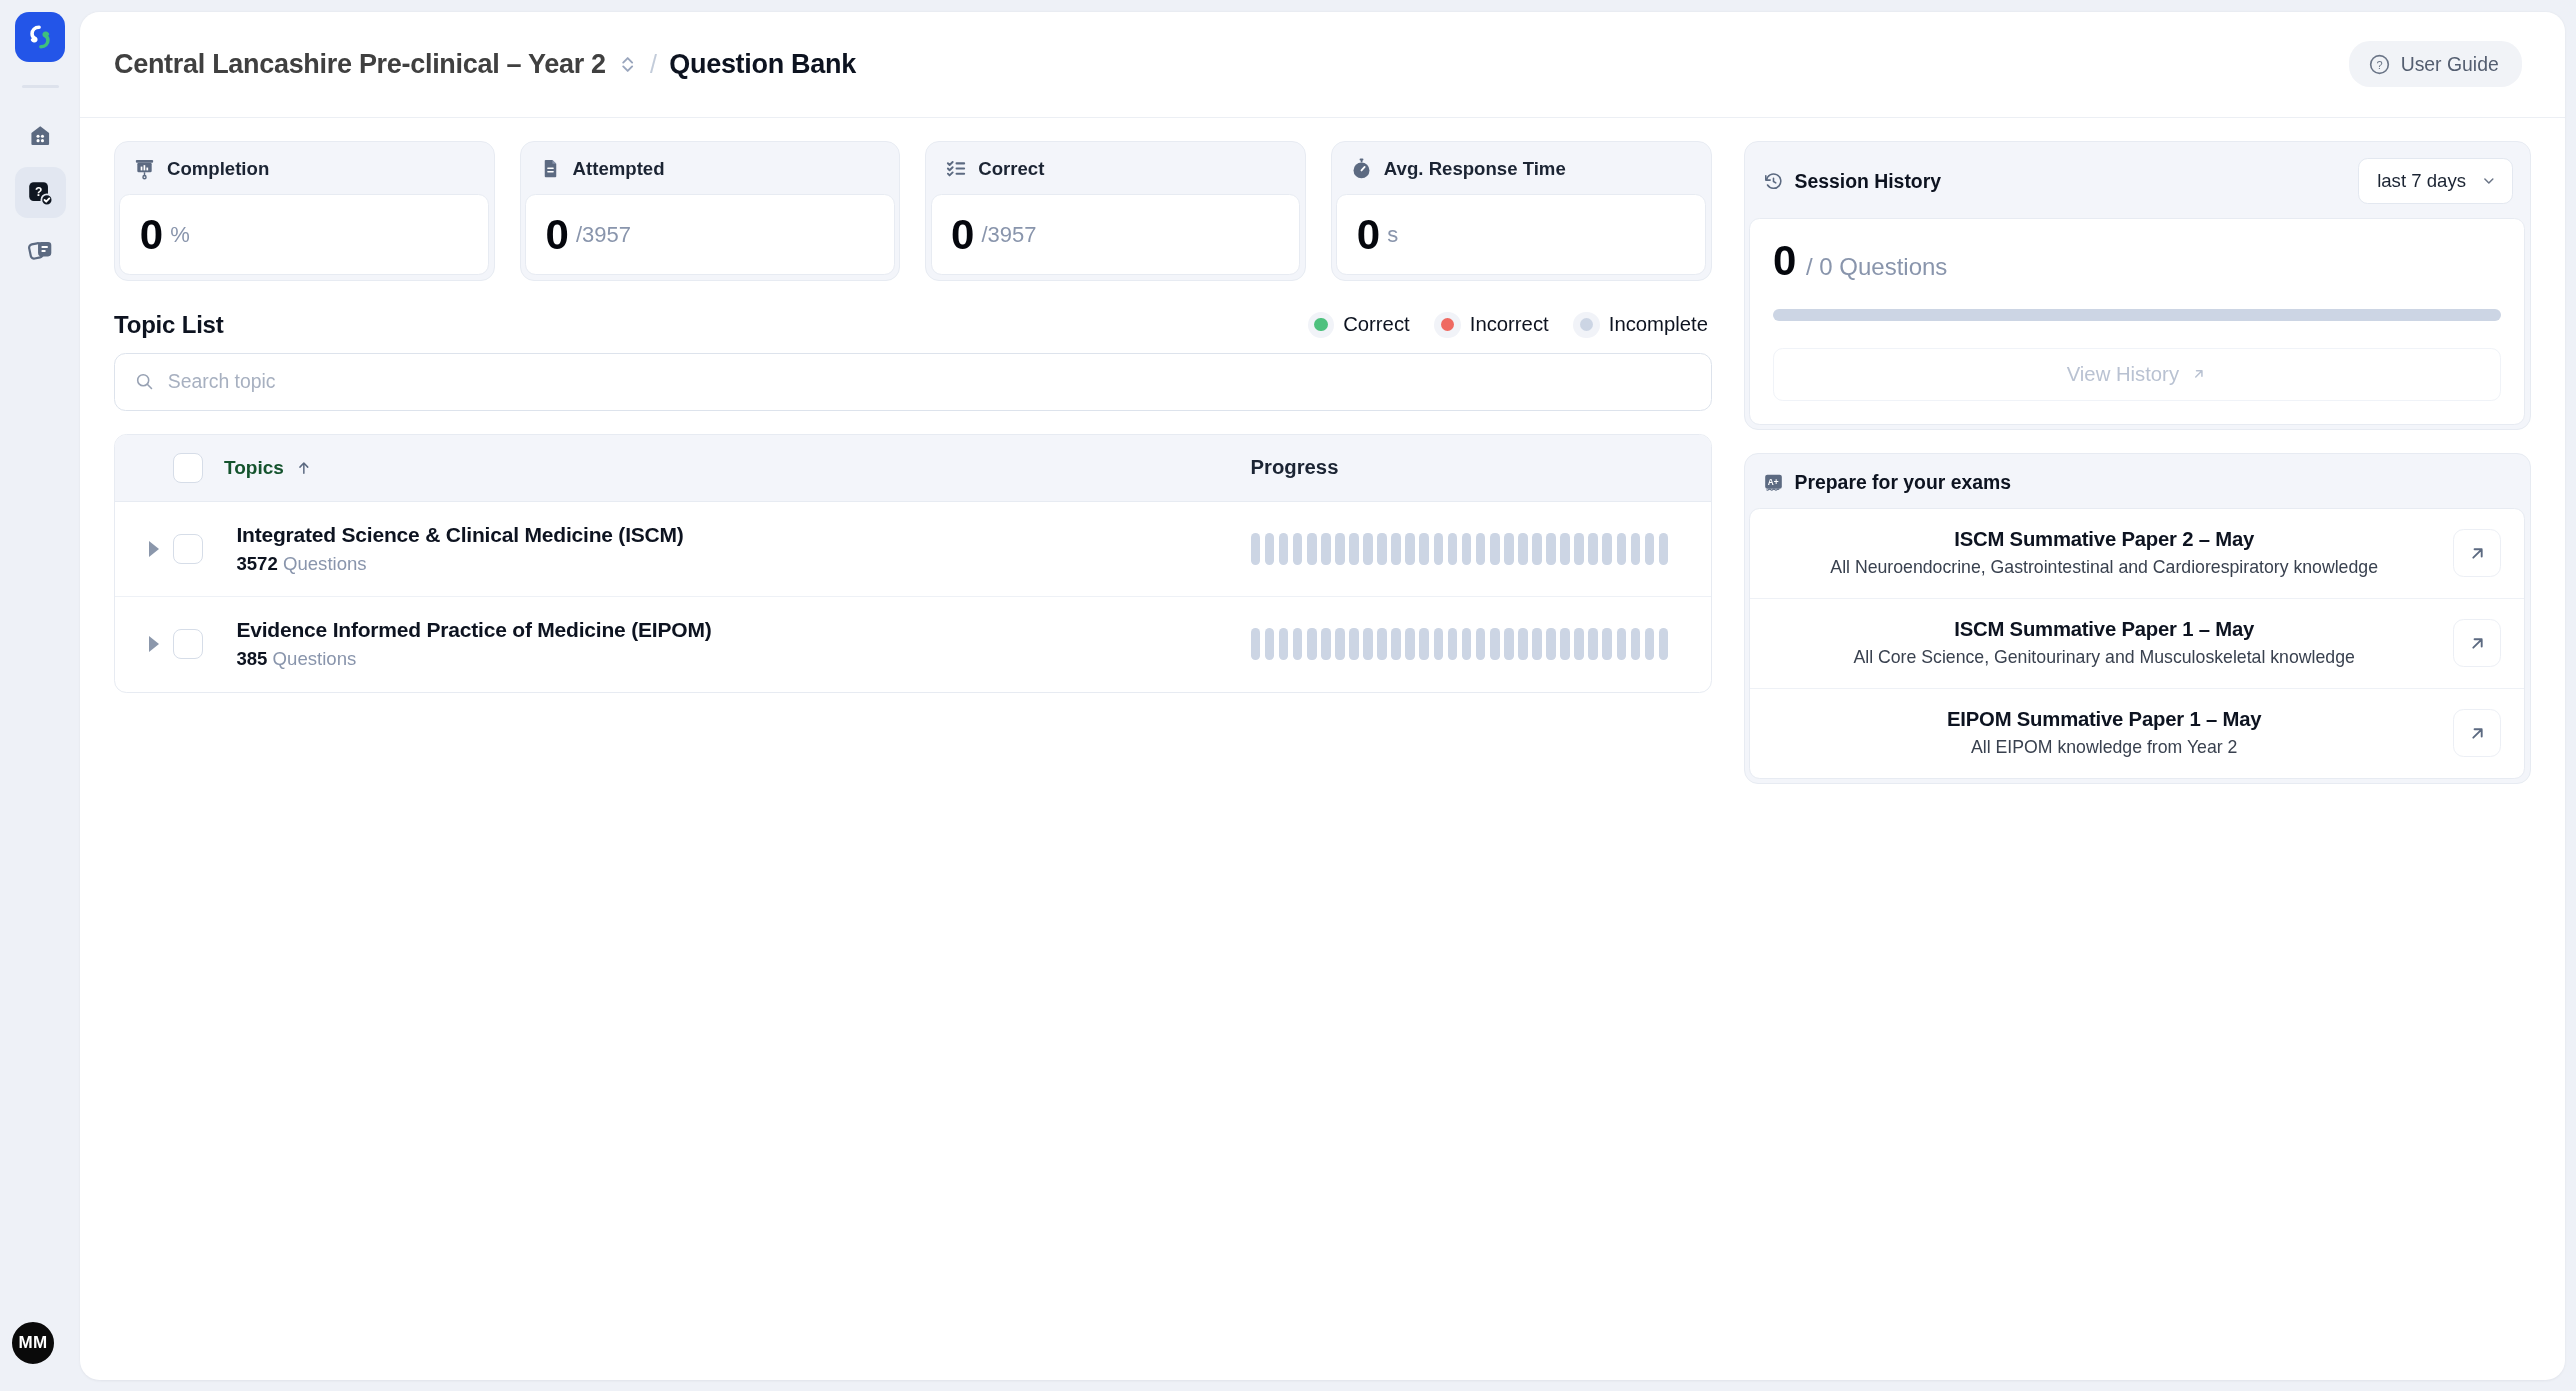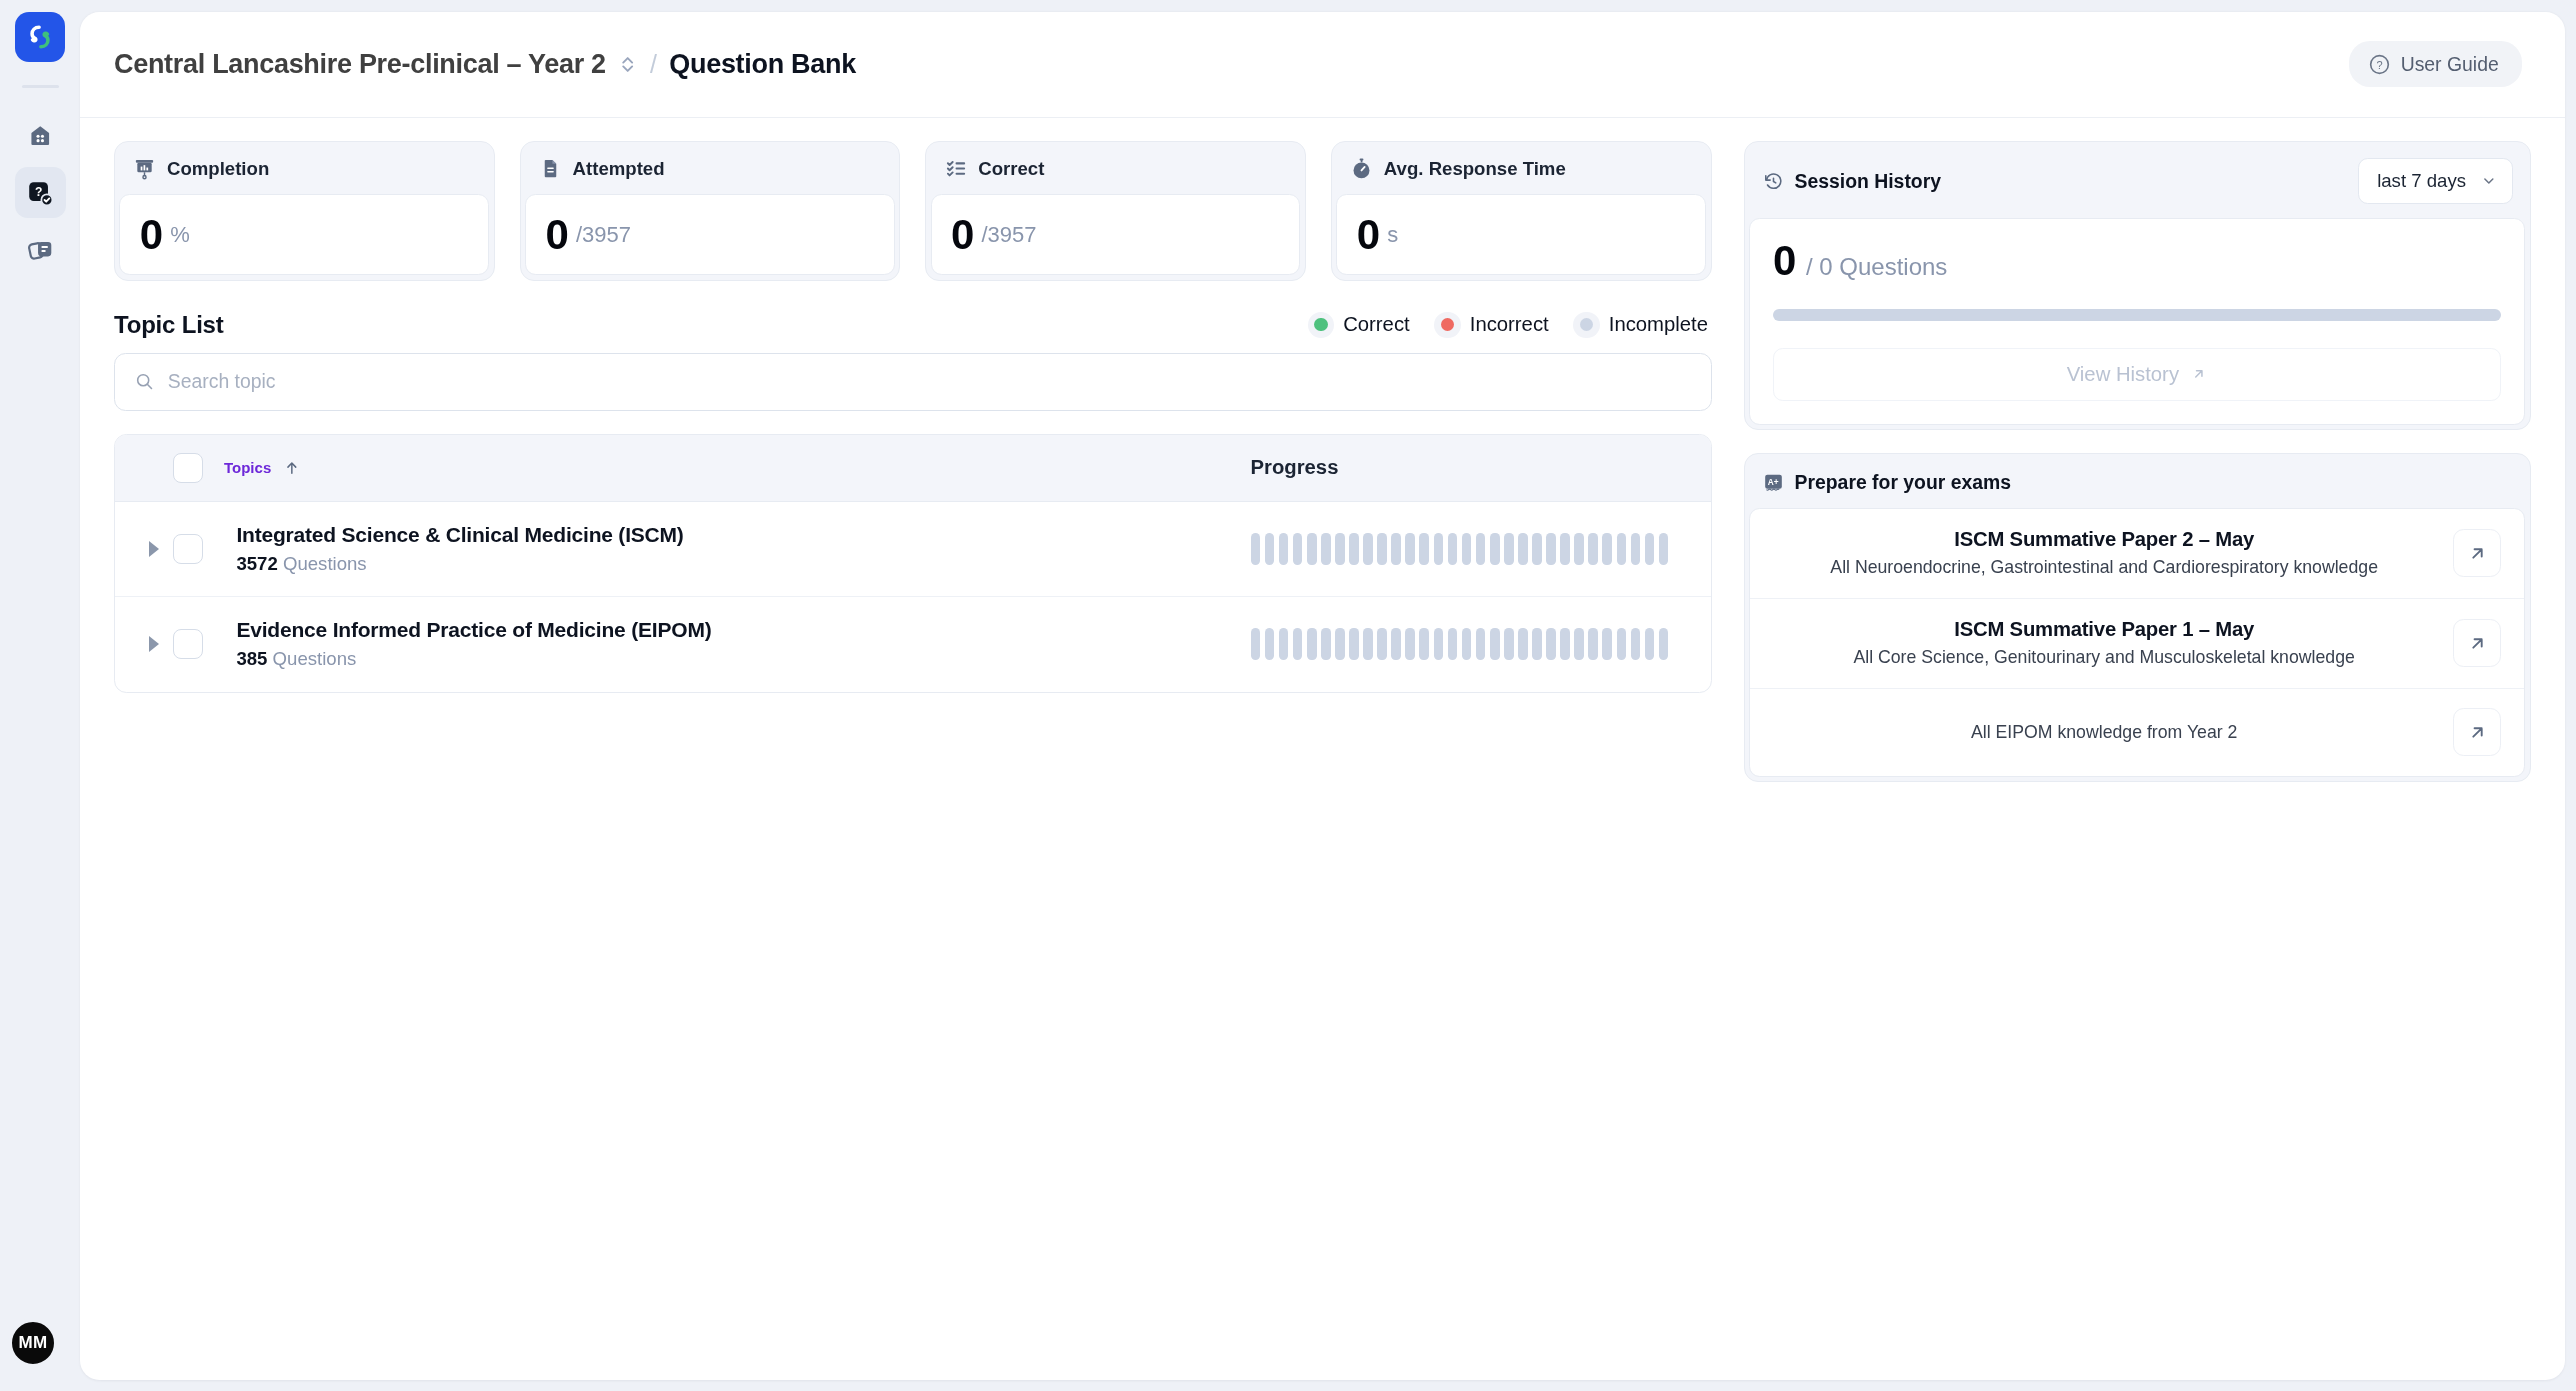--- a/index.html
+++ b/index.html
@@ -138,21 +138,21 @@
   .table { border: 0.9px solid #e7ebf2; border-radius: 12.4px; overflow: hidden; background:#fff; }
   .thead {
     height: 67px; background: #f3f5fa; border-bottom: 0.9px solid #e7ebf2;
     display: flex; align-items: center; padding-left: 58px;
   }
   .chk {
     width: 30px; height: 30px; border: 1.8px solid #d6dde8; border-radius: 8px;
     background: #fff; flex: 0 0 30px; cursor: pointer;
   }
   .th-topics { display: flex; align-items: center; gap: 11.5px; margin-left: 21px; flex: 1; }
-  .th-label { font-size: 15px; font-weight: 600; color: #6d28d9; }
+  .th-label { font-size: 19px; font-weight: 600; color: #14532d; }
   .th-progress { width: 460px; font-size: 20.3px; font-weight: 600; color: #1b2433; }
   .trow {
     display: flex; align-items: center; height: 95px;
     padding-left: 19.4px; border-bottom: 0.9px solid #eef1f6;
   }
   .trow:last-child { border-bottom: none; }
   .caret-cell { width: 39px; flex: 0 0 39px; display: flex; justify-content: center; cursor: pointer; }
   .caret {
     width: 0; height: 0;
     border-top: 8px solid transparent; border-bottom: 8px solid transparent;
@@ -546,20 +546,21 @@
               </div>
               <div class="exam-go">
                 <svg width="21" height="21" viewBox="0 0 20 20">
                   <path d="M6 14 14 6M7.2 6h6.8v6.8" fill="none" stroke="#5c6a81" stroke-width="1.8" stroke-linecap="round" stroke-linejoin="round"></path>
                 </svg>
               </div>
             </div>
 
             <div class="exam-row">
               <div class="exam-texts">
+                <div class="exam-title">EIPOM Summative Paper 1 – May</div>
                 <div class="exam-desc">All EIPOM knowledge from Year 2</div>
               </div>
               <div class="exam-go">
                 <svg width="21" height="21" viewBox="0 0 20 20">
                   <path d="M6 14 14 6M7.2 6h6.8v6.8" fill="none" stroke="#5c6a81" stroke-width="1.8" stroke-linecap="round" stroke-linejoin="round"></path>
                 </svg>
               </div>
             </div>
 
           </div>

